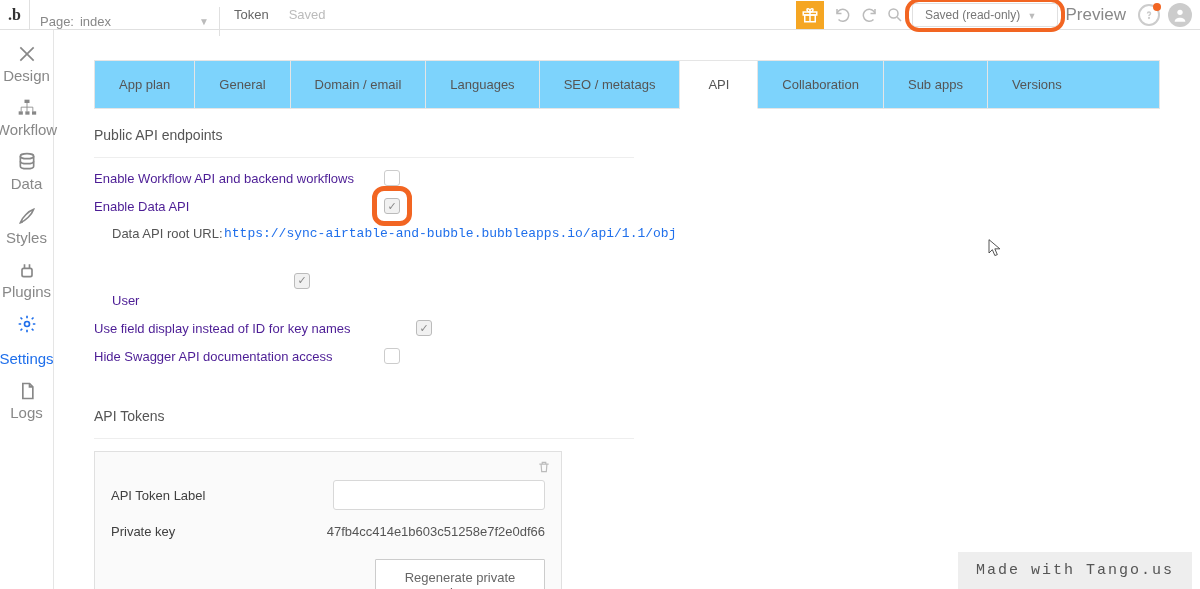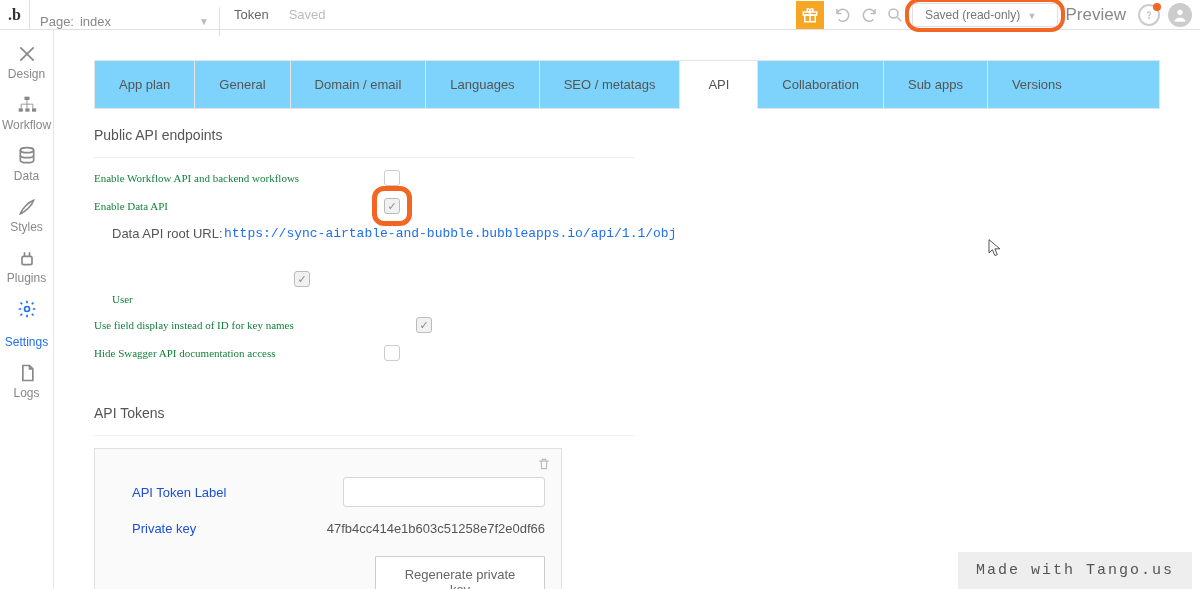--- a/index.html
+++ b/index.html
@@ -78,21 +78,21 @@
 
   
   .body-row { display:flex; height: calc(100% - 30px); }
   .sidenav {
     width: 54px; border-right: 1px solid #e5e5e5;
     display:flex; flex-direction:column; align-items:stretch;
     padding-top: 6px;
   }
   .sidenav-item {
     display:flex; flex-direction:column; align-items:center; justify-content:center;
-    padding: 8px 0 6px; font-size: 12px; color:#888; gap:3px;
+    padding: 8px 0 6px; font-size: 15px; color:#888; gap:3px;
     cursor:pointer;
   }
   .sidenav-item.active { color:#1f6feb;gap:16px; }
   .sidenav-item.active .sn-icon { color:#1f6feb; }
   .sn-icon { color:#888; width:20px; height:20px; display:flex; align-items:center; justify-content:center;}
   .sn-icon svg { width: 20px; height: 20px; }
 
   
   .main {
     flex:1; padding: 30px 40px 0 40px; overflow-y:auto;
@@ -108,21 +108,21 @@
   .tab:last-child { border-right: none; }
   .tab.narrow { padding: 16px 28px; }
   .tab.active { background:#fff; border-bottom: 1px solid #fff; margin-bottom:-1px; }
 
   .section-title {
     margin-top: 18px; font-size: 14px; color:#555;
   }
   .sep { border:none; border-top:1px solid #eee; margin: 14px 0 12px; width: 540px; }
 
   .setting-row { display:flex; align-items:center; margin: 6px 0 12px; }
-  .setting-row .label { width: 290px; font-size: 11px; color:#15803d;font-family:Liberation Serif, serif; }
+  .setting-row .label { width: 290px; font-size: 13px; color:#4c1d95; }
   .setting-row.indent .label { padding-left: 18px; width: 220px; margin-top: 40px; }
   .setting-row.indent.sub .label { width: 200px; }
 
   .cb {
     width: 16px; height: 16px; border:1px solid #ccc; border-radius:3px;
     display:flex; align-items:center; justify-content:center;
     background:#fff; font-size:12px;
   }
   .cb.checked { background:#f1f1f1; border-color:#bbb; }
   .cb.checked::after { content:"✓"; color:#888; font-size:11px; line-height:1; }
@@ -144,21 +144,21 @@
   .token-box {
     border: 1px solid #e0e0e0; background:#fafafa;
     padding: 14px 16px 18px; width: 468px; margin-top: 4px;
     position: relative;
   }
   .trash {
     position:absolute; top:8px; right:10px; color:#bbb;
   }
   .trash svg { width:14px; height:14px; }
   .token-row { display:flex; align-items:center; margin: 14px 0; }
-  .token-row .tlabel { width: 222px; color:#1d4ed8;margin-left:21px; }
+  .token-row .tlabel { width: 222px; color:#404040; }
   .token-input {
     width: 212px; height: 30px; border:1px solid #d8d8d8; border-radius:3px;
     background:#fff; padding: 0 6px; font-size:13px;
   }
   .pk-val { font-size: 13px; color:#555; }
   .regen-btn {
     background:#fff; border:1px solid #ccc; border-radius:1px;
     padding: 10px 20px; font-size:13px; color:#666; cursor:pointer;
     margin-left: 264px; margin-top: 6px;
   }

